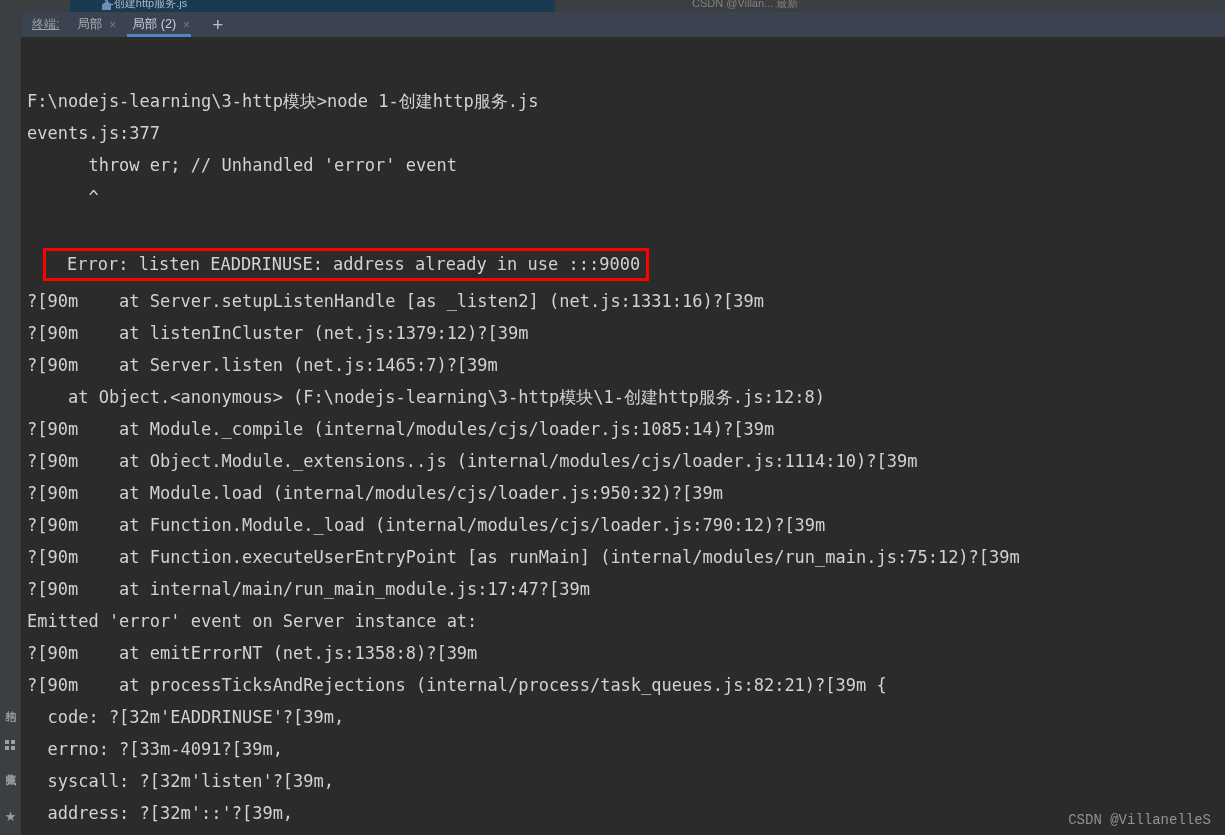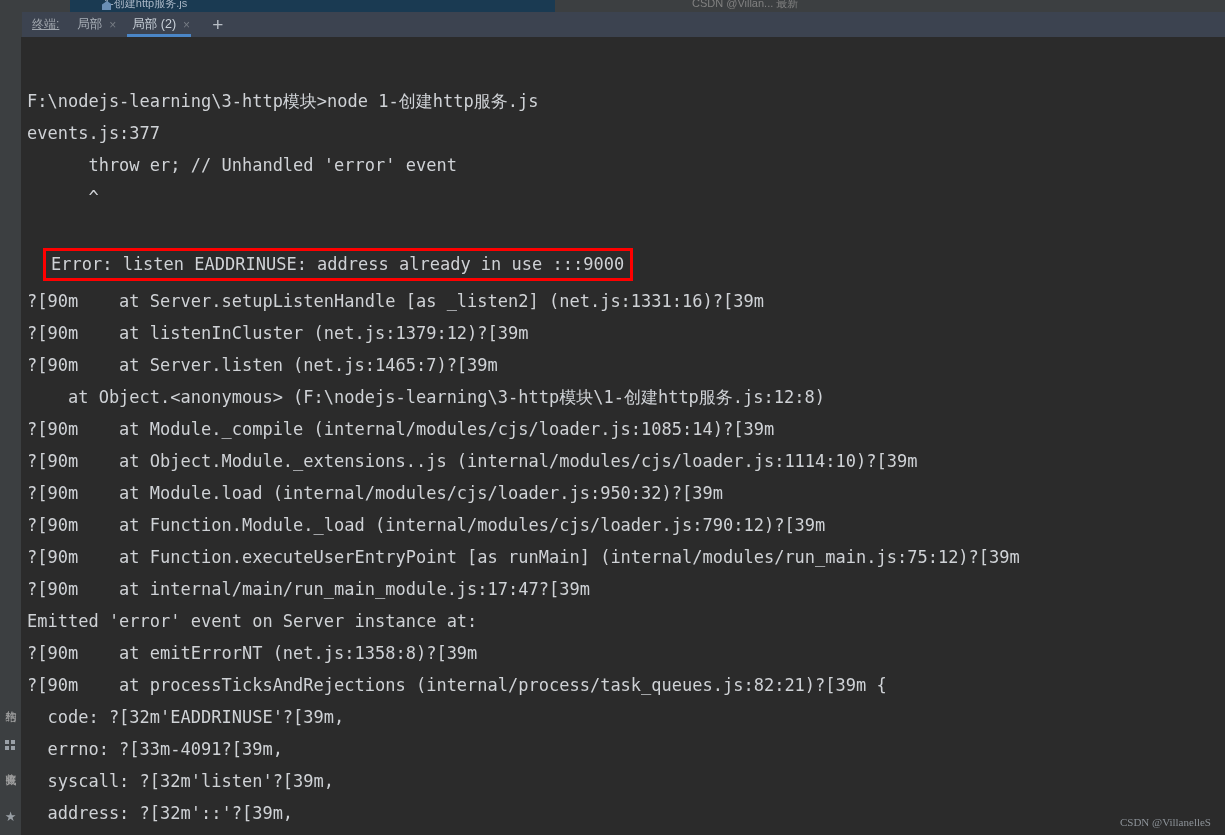--- a/index.html
+++ b/index.html
@@ -184,39 +184,39 @@
   }
   .line {
     height: 32px;
     padding-left: 5px;
     white-space: pre;
     position: relative;
   }
   .line.highlighted {
     display: inline-block;
     border: 3px solid #ff0000;
-    padding: 0 6px 0 5px;
+    padding: 0 6px 0 21px;
     margin-left: 16px;
     box-sizing: border-box;
     height: 33px;
     line-height: 27px;
   }
   .line-wrap-hl {
     height: 40px;
     padding-top: 3px;
     box-sizing: border-box;
   }
 
   
   .watermark {
     position: absolute;
     right: 14px; bottom: 7px;
     color: #8d9399;
-    font-size: 11px;
-    font-family: Liberation Serif, serif;
+    font-size: 14px;
+    font-family: Liberation Mono, monospace;
     white-space: nowrap;
   }
 </style>
 </head>
 <body>
 
 <div class="editor-strip">
   <div class="left-gutter"></div>
   <div class="tab-active">
     <span>1-创建http服务.js</span>

